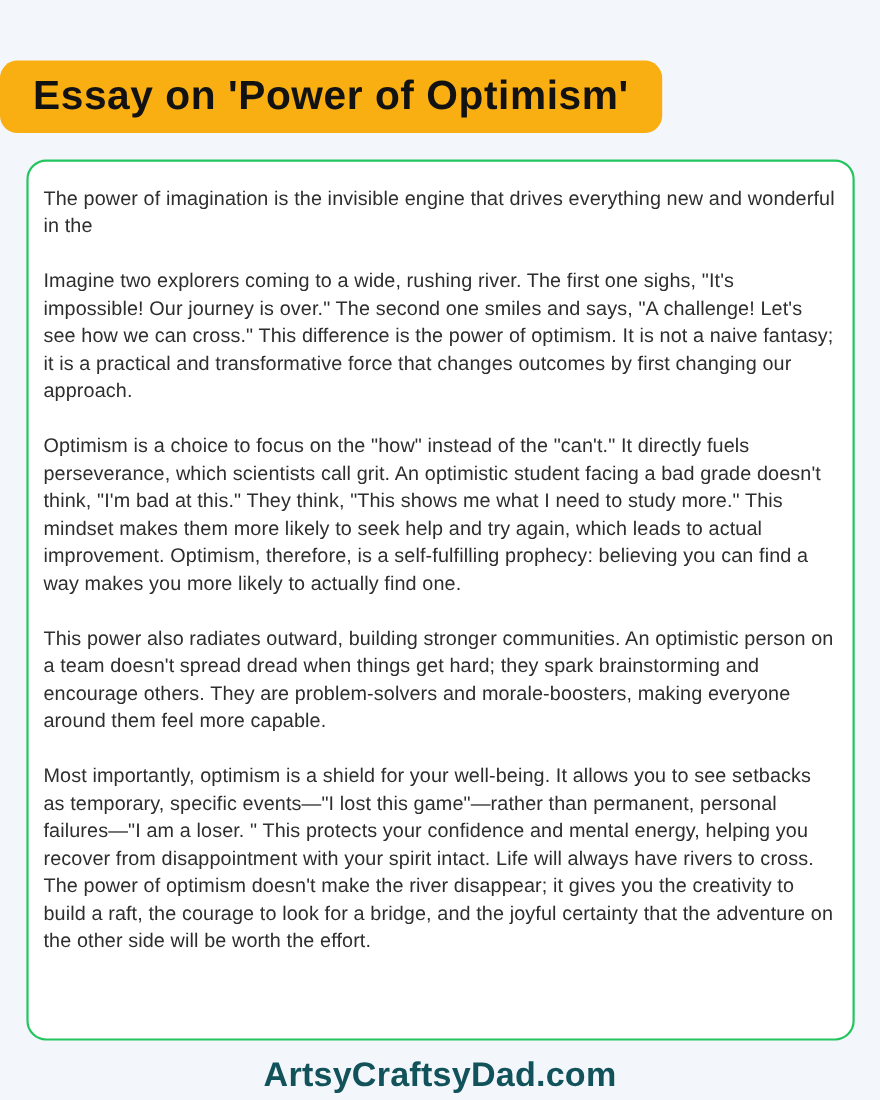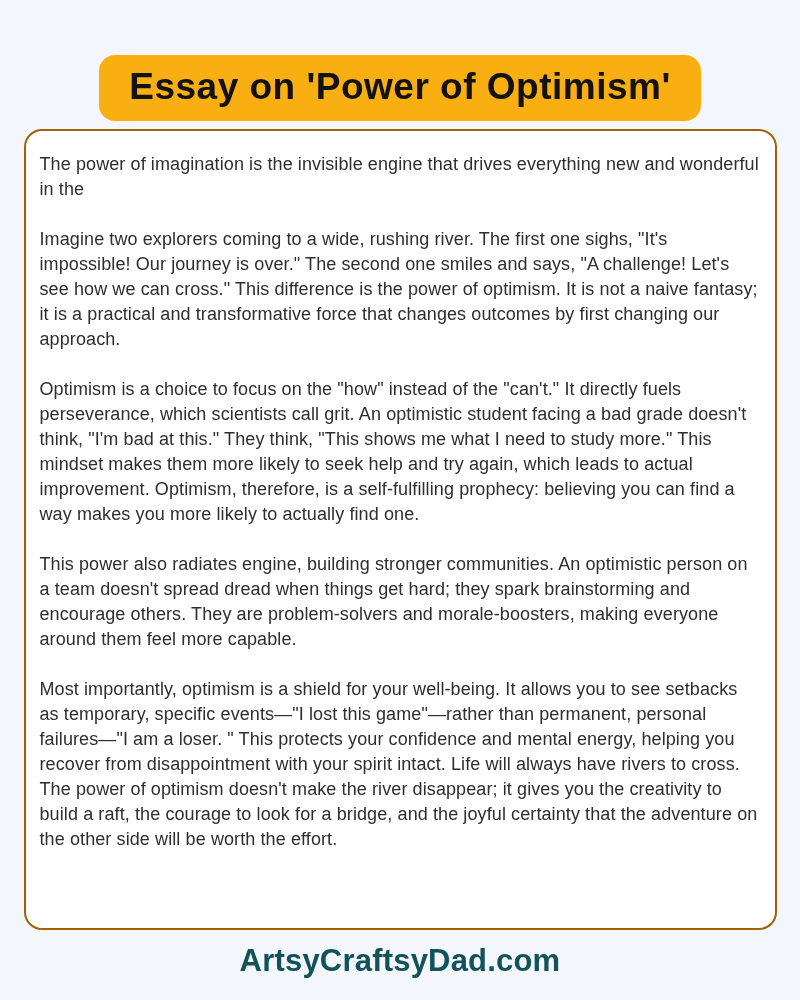--- a/index.html
+++ b/index.html
@@ -11,41 +11,41 @@
     min-height: 1000px;
     background: #f3f6fa;
   }
   .page {
     width: 800px;
     min-height: 1000px;
     background: #f3f6fa;
     padding-top: 55px;
   }
   .banner-wrap {
-    text-align: center;
+    text-align: left;
   }
   .banner {
     display: inline-block;
     background: #f9af12;
     border-radius: 16px;
     padding: 11px 30px 13px 30px;
   }
   .banner .title {
     font-size: 37px;
     font-weight: 700;
     letter-spacing: 0.5px;
     color: #121212;
     font-family: "Liberation Sans", sans-serif;
   }
   .essay-card {
     width: 753px;
     min-height: 801px;
-    margin: 8px auto 0 auto;
+    margin: 24px auto 0 auto;
     background: #ffffff;
-    border: 2px solid #a16207;
+    border: 2px solid #22c55e;
     border-radius: 18px;
     padding: 21px 14px 20px 14px;
   }
   .essay-card p {
     font-size: 18px;
     line-height: 25px;
     letter-spacing: 0.1px;
     color: #2e2e2e;
     margin-bottom: 25px;
   }
@@ -73,21 +73,21 @@
   <div class="banner-wrap">
     <div class="banner" style="background: rgb(249, 175, 18);">
       <span class="title">Essay on 'Power of Optimism'</span>
     </div>
   </div>
 
   <div class="essay-card">
     <p>The power of imagination is the invisible engine that drives everything new and wonderful in the</p>
     <p>Imagine two explorers coming to a wide, rushing river. The first one sighs, "It's impossible! Our journey is over." The second one smiles and says, "A challenge! Let's see how we can cross." This difference is the power of optimism. It is not a naive fantasy; it is a practical and transformative force that changes outcomes by first changing our approach.</p>
     <p>Optimism is a choice to focus on the "how" instead of the "can't." It directly fuels perseverance, which scientists call grit. An optimistic student facing a bad grade doesn't think, "I'm bad at this." They think, "This shows me what I need to study more." This mindset makes them more likely to seek help and try again, which leads to actual improvement. Optimism, therefore, is a self-fulfilling prophecy: believing you can find a way makes you more likely to actually find one.</p>
-    <p>This power also radiates engine, building stronger communities. An optimistic person on a team doesn't spread dread when things get hard; they spark brainstorming and encourage others. They are problem-solvers and morale-boosters, making everyone around them feel more capable.</p>
+    <p>This power also radiates outward, building stronger communities. An optimistic person on a team doesn't spread dread when things get hard; they spark brainstorming and encourage others. They are problem-solvers and morale-boosters, making everyone around them feel more capable.</p>
     <p>Most importantly, optimism is a shield for your well-being. It allows you to see setbacks as temporary, specific events—"I lost this game"—rather than permanent, personal failures—"I am a loser. " This protects your confidence and mental energy, helping you recover from disappointment with your spirit intact. Life will always have rivers to cross. The power of optimism doesn't make the river disappear; it gives you the creativity to build a raft, the courage to look for a bridge, and the joyful certainty that the adventure on the other side will be worth the effort.</p>
   </div>
 
   <div class="footer">
     <span class="site-name" style="color: rgb(18, 82, 90);">ArtsyCraftsyDad.com</span>
   </div>
 
 </div>
 
 </body></html>

